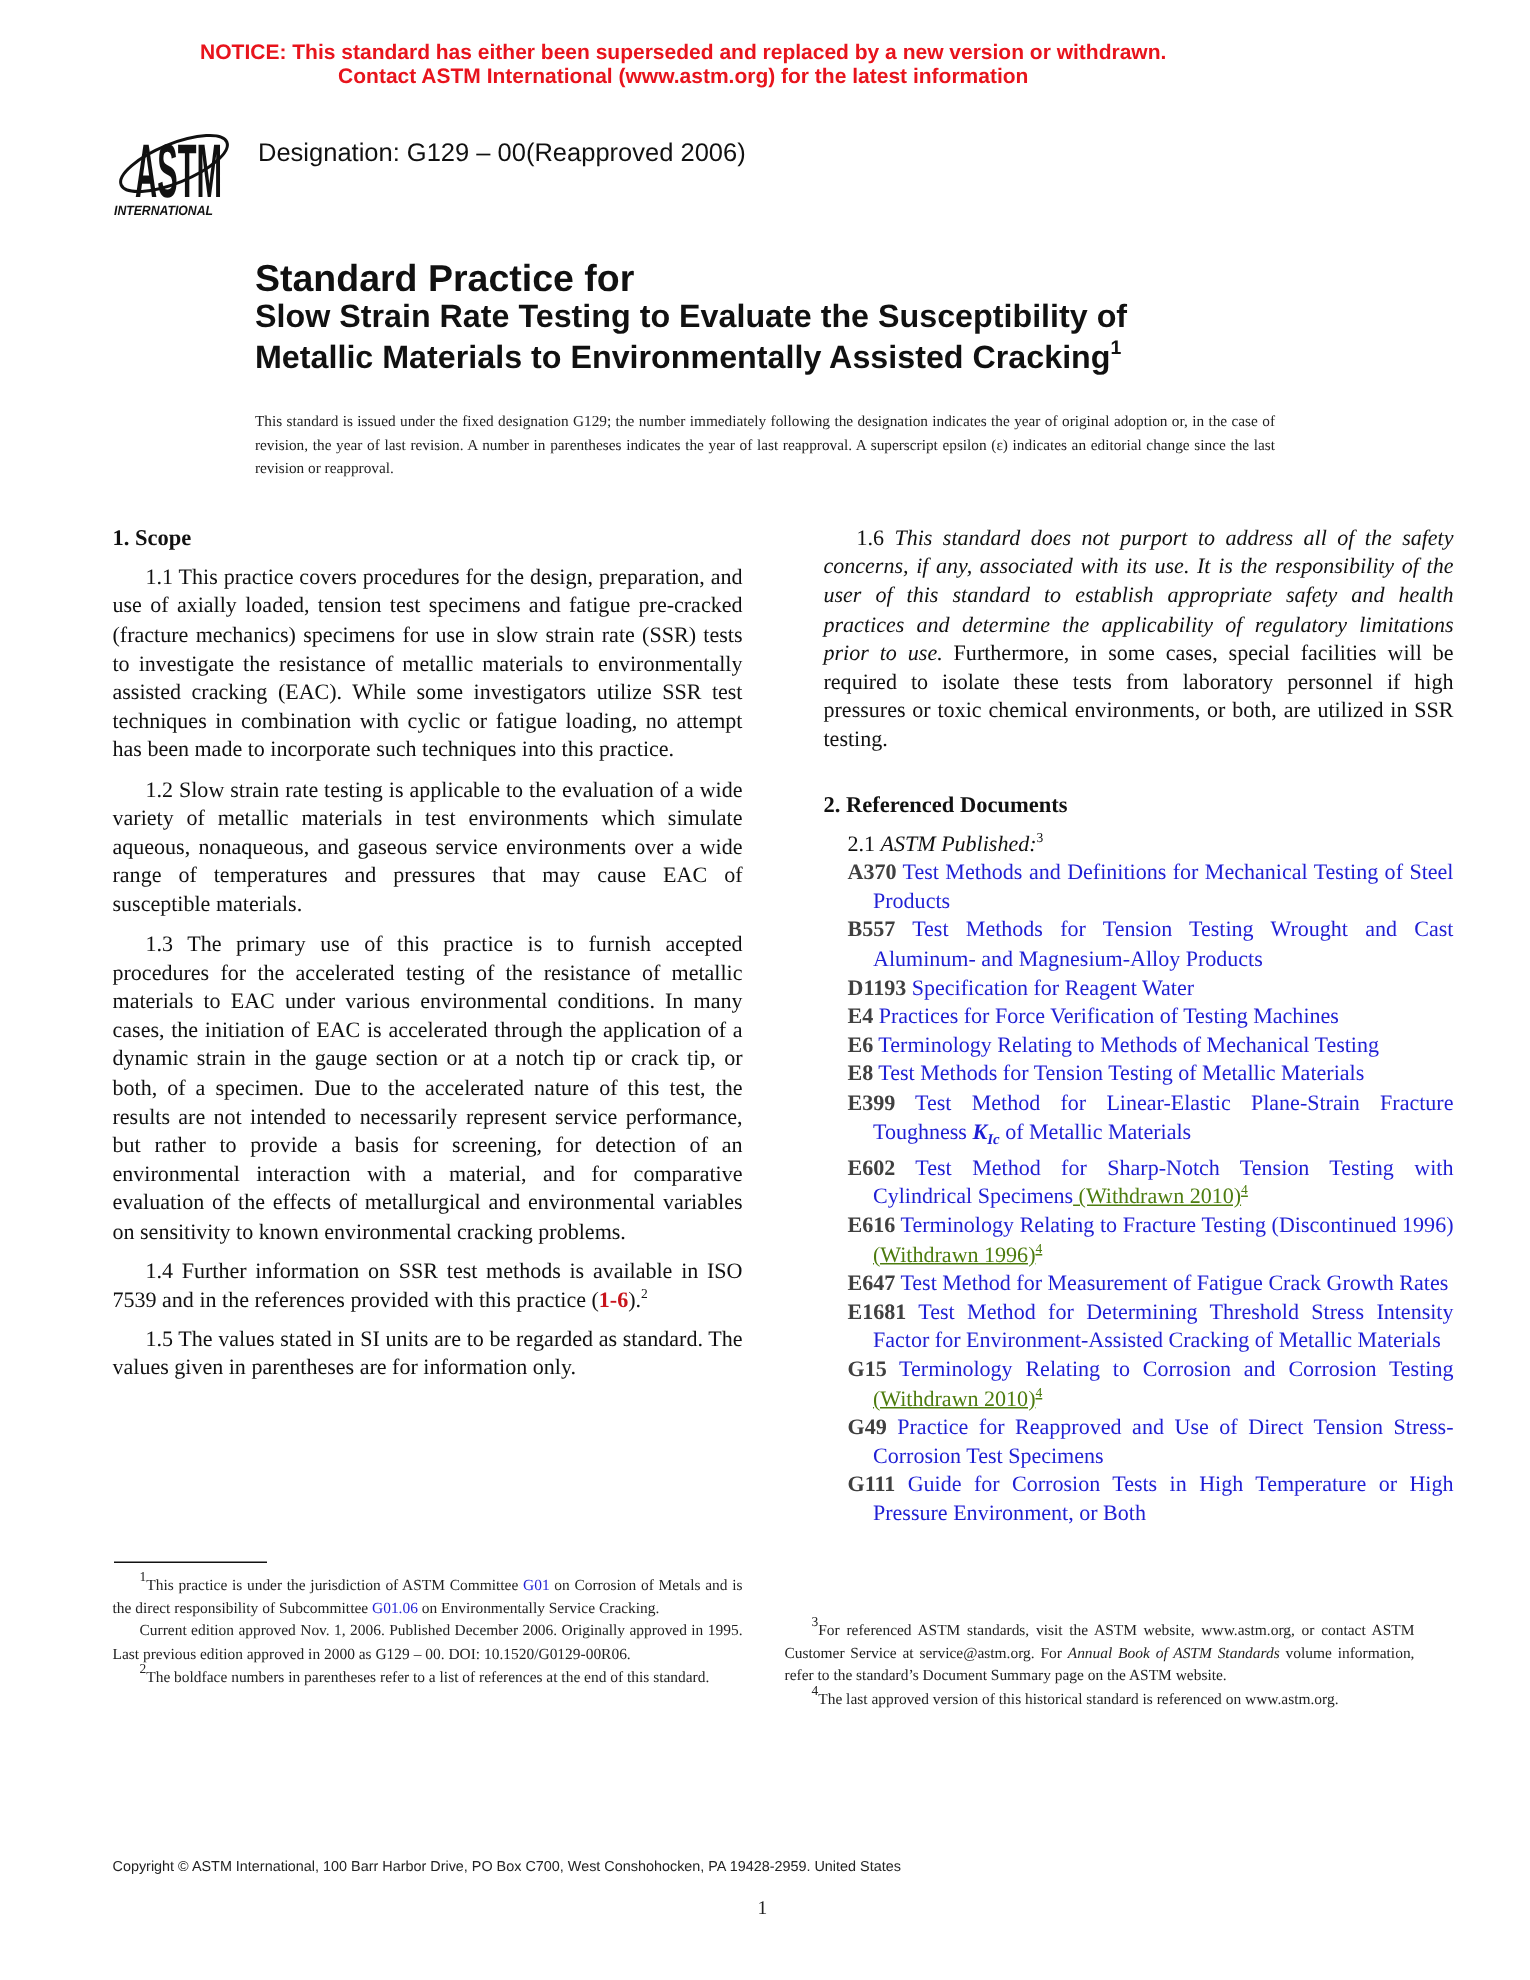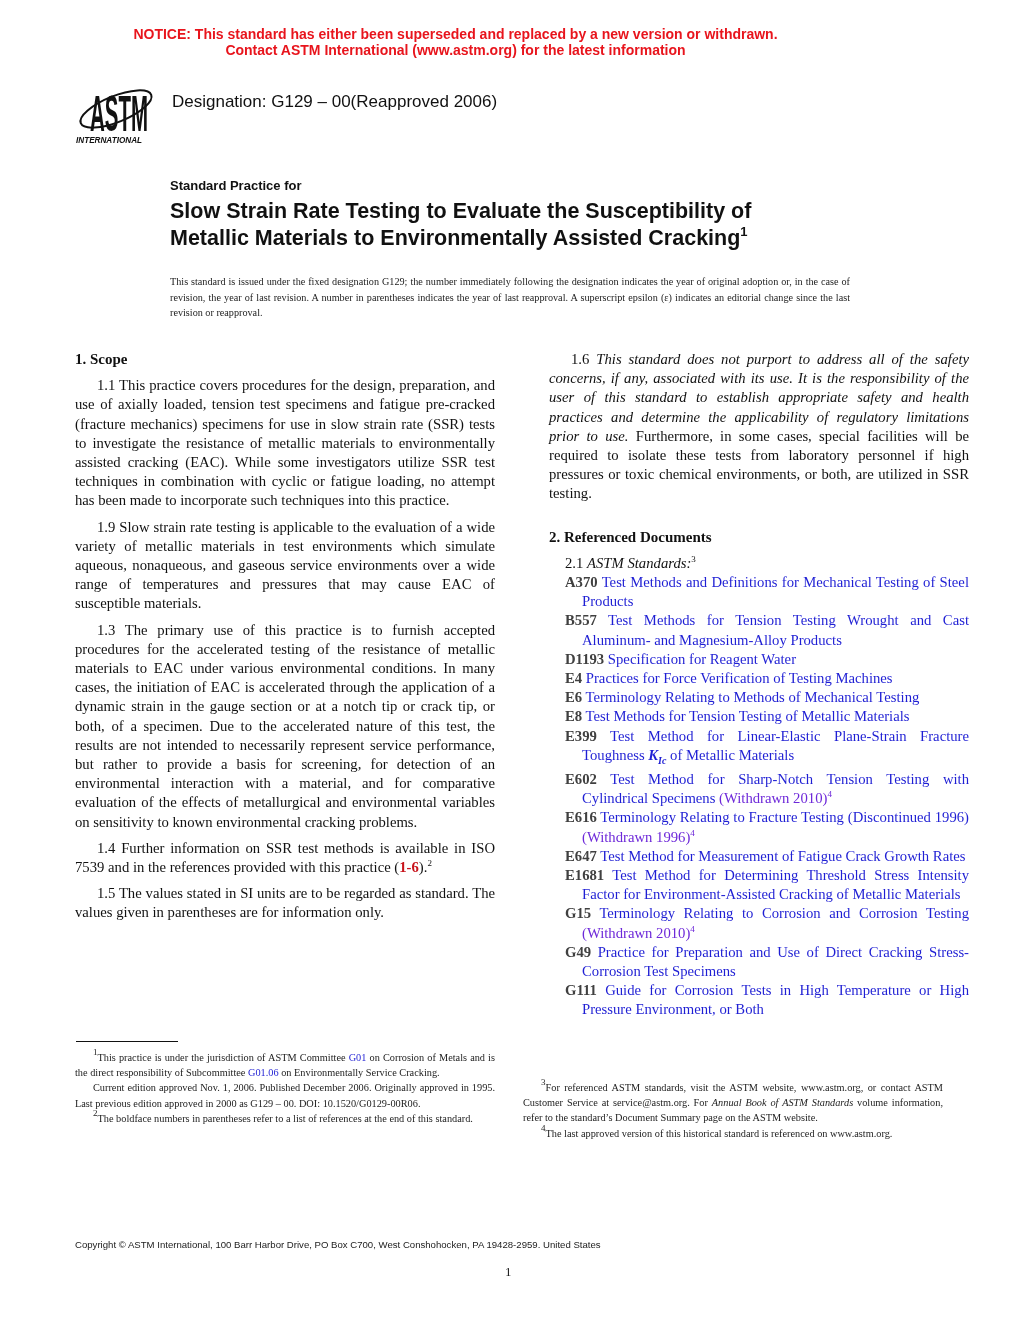--- a/index.html
+++ b/index.html
@@ -8,39 +8,39 @@
     .serif { font-family: "Liberation Serif", "DejaVu Serif", serif; }
     .abs { position: absolute; }
 
     .notice { left: 0; width: 911px; top: 26px; text-align: center; color: #e8141c; font-weight: bold; font-size: 14px; line-height: 16px; }
     .notice div { white-space: nowrap; }
 
     .logo { left: 74px; top: 76px; width: 90px; height: 70px; }
     .designation { left: 172px; top: 92px; font-size: 17px; color: #111; }
 
     .title-block { left: 170px; top: 174px; width: 700px; }
-    .title-pre { font-size: 13px; font-weight: bold; line-height: 24px; }
+    .title-pre { font-size: 25px; font-weight: bold; line-height: 24px; }
     .title-main { font-size: 21.5px; font-weight: bold; line-height: 27px; }
     .title-main sup { font-size: 13px; vertical-align: 9px; line-height: 0; }
 
     .issue-note { left: 170px; top: 274px; width: 680px; font-size: 10.2px; line-height: 15.5px; text-align: justify; color: #222; }
 
     .col { width: 420px; font-size: 14.7px; line-height: 19.2px; text-align: justify; }
     .col-left { left: 75px; top: 350px; }
     .col-right { left: 549px; top: 350px; }
     .sec-head { font-weight: bold; font-size: 15px; margin: 0 0 7px 0; }
     .para { text-indent: 22px; margin: 0 0 7px 0; }
     .para .i { font-style: italic; }
     sup.fn { font-size: 9px; vertical-align: 6px; line-height: 0; }
     .redbold { color: #c8141c; font-weight: bold; }
 
     .ref-list { margin: 0; }
     .ref { padding-left: 33px; text-indent: -17px; color: #1f1fd4; text-align: justify; margin: 0; }
     .ref .code { color: #404040; font-weight: bold; }
-    .ref .plain { color: #6d28d9; }
+    .ref .plain { color: #4d7c0f; text-decoration: underline; }
     .ref .kic { font-weight: bold; font-style: italic; }
     .ref .kic sub { font-size: 10px; }
     .std-line { padding-left: 16px; margin: 0; }
     .std-line .i { font-style: italic; }
 
     .fn-rule { left: 76px; top: 1041px; width: 102px; height: 1px; background: #111; }
     .footnotes { width: 420px; font-size: 10.3px; line-height: 15.2px; text-align: justify; color: #222; }
     .fn-left { left: 75px; top: 1050px; }
     .fn-right { left: 523px; top: 1080px; }
     .footnotes p { margin: 0; text-indent: 18px; }
@@ -72,46 +72,46 @@
   <div class="title-pre">Standard Practice for</div>
   <div class="title-main">Slow Strain Rate Testing to Evaluate the Susceptibility of</div>
   <div class="title-main"><span>Metallic Materials to Environmentally Assisted Cracking</span><sup>1</sup></div>
 </div>
 
 <div class="abs issue-note serif">This standard is issued under the fixed designation G129; the number immediately following the designation indicates the year of original adoption or, in the case of revision, the year of last revision. A number in parentheses indicates the year of last reapproval. A superscript epsilon (ε) indicates an editorial change since the last revision or reapproval.</div>
 
 <div class="abs col col-left serif">
   <div class="sec-head">1.  Scope</div>
   <p class="para">1.1 This practice covers procedures for the design, preparation, and use of axially loaded, tension test specimens and fatigue pre-cracked (fracture mechanics) specimens for use in slow strain rate (SSR) tests to investigate the resistance of metallic materials to environmentally assisted cracking (EAC). While some investigators utilize SSR test techniques in combination with cyclic or fatigue loading, no attempt has been made to incorporate such techniques into this practice.</p>
-  <p class="para">1.9  Slow strain rate testing is applicable to the evaluation of a wide variety of metallic materials in test environments which simulate aqueous, nonaqueous, and gaseous service environments over a wide range of temperatures and pressures that may cause EAC of susceptible materials.</p>
+  <p class="para">1.2  Slow strain rate testing is applicable to the evaluation of a wide variety of metallic materials in test environments which simulate aqueous, nonaqueous, and gaseous service environments over a wide range of temperatures and pressures that may cause EAC of susceptible materials.</p>
   <p class="para">1.3  The primary use of this practice is to furnish accepted procedures for the accelerated testing of the resistance of metallic materials to EAC under various environmental conditions. In many cases, the initiation of EAC is accelerated through the application of a dynamic strain in the gauge section or at a notch tip or crack tip, or both, of a specimen. Due to the accelerated nature of this test, the results are not intended to necessarily represent service performance, but rather to provide a basis for screening, for detection of an environmental interaction with a material, and for comparative evaluation of the effects of metallurgical and environmental variables on sensitivity to known environmental cracking problems.</p>
   <p class="para"><span>1.4  Further information on SSR test methods is available in ISO 7539 and in the references provided with this practice (</span><span class="redbold">1-6</span><span>).</span><sup class="fn">2</sup></p>
   <p class="para">1.5  The values stated in SI units are to be regarded as standard. The values given in parentheses are for information only.</p>
 </div>
 
 <div class="abs col col-right serif">
   <p class="para"><span>1.6 </span><span class="i">This standard does not purport to address all of the safety concerns, if any, associated with its use. It is the responsibility of the user of this standard to establish appropriate safety and health practices and determine the applicability of regulatory limitations prior to use.</span><span> Furthermore, in some cases, special facilities will be required to isolate these tests from laboratory personnel if high pressures or toxic chemical environments, or both, are utilized in SSR testing.</span></p>
 
   <div class="sec-head" style="margin-top:24px;">2.  Referenced Documents</div>
-  <p class="std-line"><span>2.1 </span><span class="i">ASTM Standards:</span><sup class="fn">3</sup></p>
+  <p class="std-line"><span>2.1 </span><span class="i">ASTM Published:</span><sup class="fn">3</sup></p>
 
   <div class="ref-list">
     <p class="ref"><span class="code">A370</span> <span>Test Methods and Definitions for Mechanical Testing of Steel Products</span></p>
     <p class="ref"><span class="code">B557</span> <span>Test Methods for Tension Testing Wrought and Cast Aluminum- and Magnesium-Alloy Products</span></p>
     <p class="ref"><span class="code">D1193</span> <span>Specification for Reagent Water</span></p>
     <p class="ref"><span class="code">E4</span> <span>Practices for Force Verification of Testing Machines</span></p>
     <p class="ref"><span class="code">E6</span> <span>Terminology Relating to Methods of Mechanical Testing</span></p>
     <p class="ref"><span class="code">E8</span> <span>Test Methods for Tension Testing of Metallic Materials</span></p>
     <p class="ref"><span class="code">E399</span> <span>Test Method for Linear-Elastic Plane-Strain Fracture Toughness </span><span class="kic"><span>K</span><sub>Ic</sub></span><span> of Metallic Materials</span></p>
     <p class="ref"><span class="code">E602</span> <span>Test Method for Sharp-Notch Tension Testing with Cylindrical Specimens</span><span class="plain"> (Withdrawn 2010)</span><sup class="fn plain">4</sup></p>
     <p class="ref"><span class="code">E616</span> <span>Terminology Relating to Fracture Testing (Discontinued 1996)</span><span class="plain"> (Withdrawn 1996)</span><sup class="fn plain">4</sup></p>
     <p class="ref"><span class="code">E647</span> <span>Test Method for Measurement of Fatigue Crack Growth Rates</span></p>
     <p class="ref"><span class="code">E1681</span> <span>Test Method for Determining Threshold Stress Intensity Factor for Environment-Assisted Cracking of Metallic Materials</span></p>
     <p class="ref"><span class="code">G15</span> <span>Terminology Relating to Corrosion and Corrosion Testing</span><span class="plain"> (Withdrawn 2010)</span><sup class="fn plain">4</sup></p>
-    <p class="ref"><span class="code">G49</span> <span>Practice for Preparation and Use of Direct Cracking Stress-Corrosion Test Specimens</span></p>
+    <p class="ref"><span class="code">G49</span> <span>Practice for Reapproved and Use of Direct Tension Stress-Corrosion Test Specimens</span></p>
     <p class="ref"><span class="code">G111</span> <span>Guide for Corrosion Tests in High Temperature or High Pressure Environment, or Both</span></p>
   </div>
 </div>
 
 <div class="abs fn-rule"></div>
 
 <div class="abs footnotes fn-left serif">
   <p><sup class="fn">1</sup><span>This practice is under the jurisdiction of ASTM Committee </span><span class="blue">G01</span><span> on Corrosion of Metals and is the direct responsibility of Subcommittee </span><span class="blue">G01.06</span><span> on Environmentally Service Cracking.</span></p>
   <p>Current edition approved Nov. 1, 2006. Published December 2006. Originally approved in 1995. Last previous edition approved in 2000 as G129 – 00. DOI: 10.1520/G0129-00R06.</p>
   <p><sup class="fn">2</sup><span>The boldface numbers in parentheses refer to a list of references at the end of this standard.</span></p>

